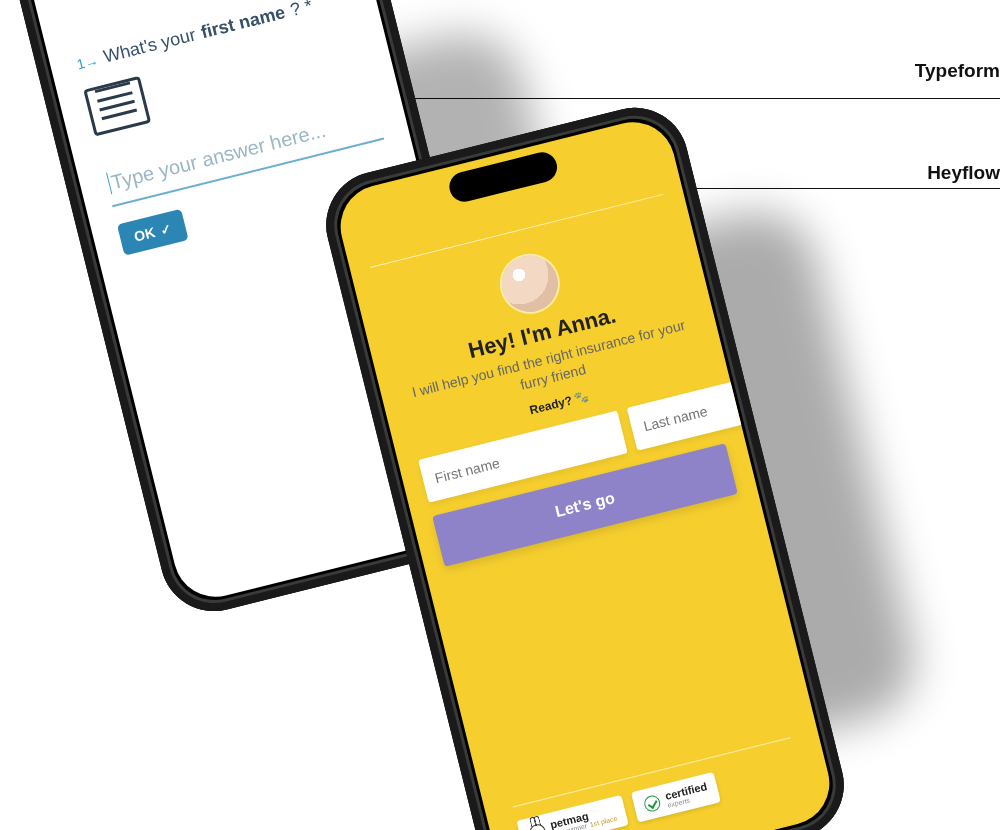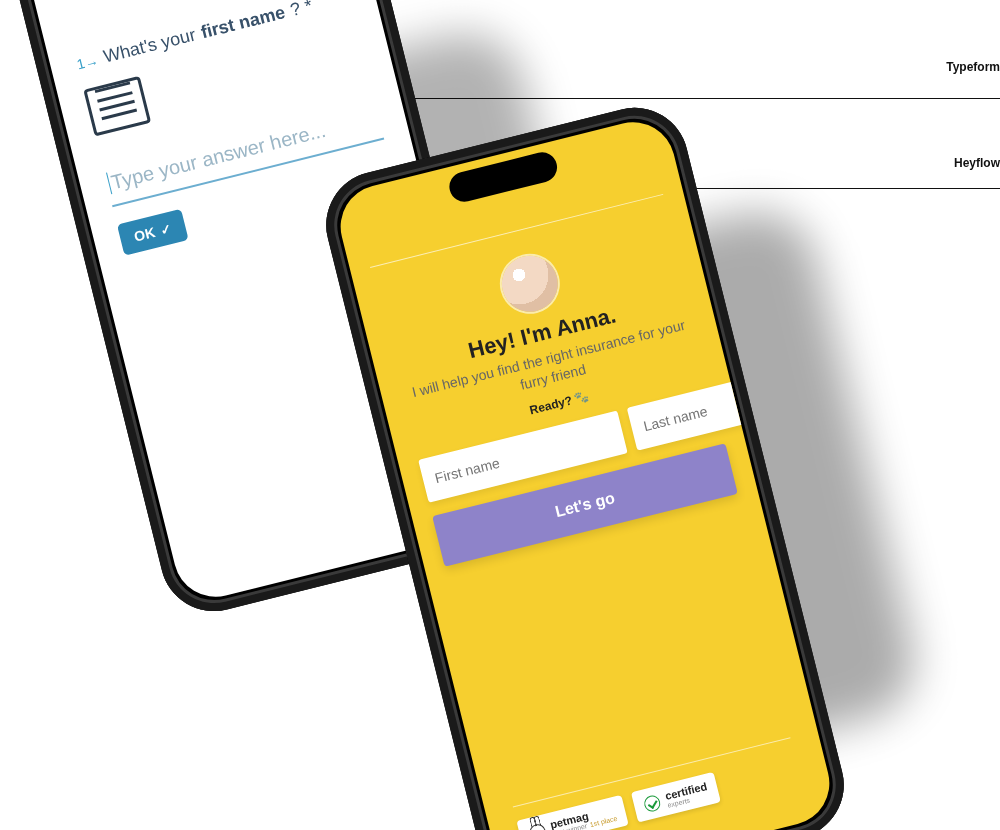--- a/index.html
+++ b/index.html
@@ -1,21 +1,21 @@
 <!DOCTYPE html>
 <html><head>
 <meta charset="utf-8">
 <style>
   * { box-sizing: border-box; margin: 0; padding: 0; }
   html, body { width: 1000px; height: 830px; background: #fff; font-family: "Helvetica Neue", Arial, sans-serif; overflow: hidden; position: relative; }
 
   
-  .side-label { position: absolute; right: 0; font-weight: 700; font-size: 12px; color: #111; }
+  .side-label { position: absolute; right: 0; font-weight: 700; font-size: 19px; color: #111; }
   .side-label.typeform { top: 60px; }
-  .side-label.heyflow  { top: 156px; }
+  .side-label.heyflow  { top: 162px; }
   .side-rule { position: absolute; right: 0; height: 1px; background: #111; }
   .side-rule.r1 { top: 98px; width: 640px; }
   .side-rule.r2 { top: 188px; width: 350px; }
 
   
   .shadow { position: absolute; filter: blur(22px); background: rgba(0,0,0,0.55); border-radius: 60px; }
   .shadow.s1 { left: 190px; top: 60px;  width: 360px; height: 300px; transform: rotate(-14deg); opacity: .55; }
   .shadow.s2 { left: 470px; top: 240px; width: 400px; height: 520px; transform: rotate(-14deg); opacity: .6; }
 
   

